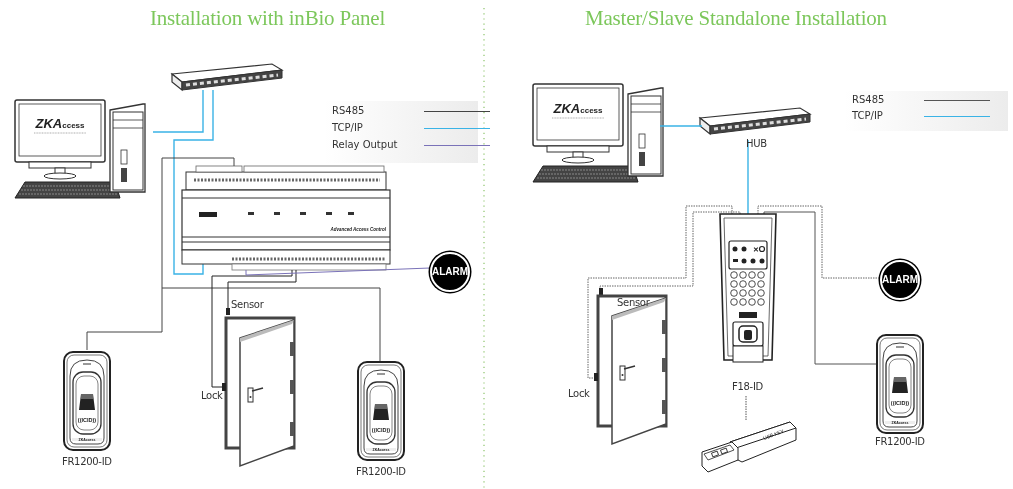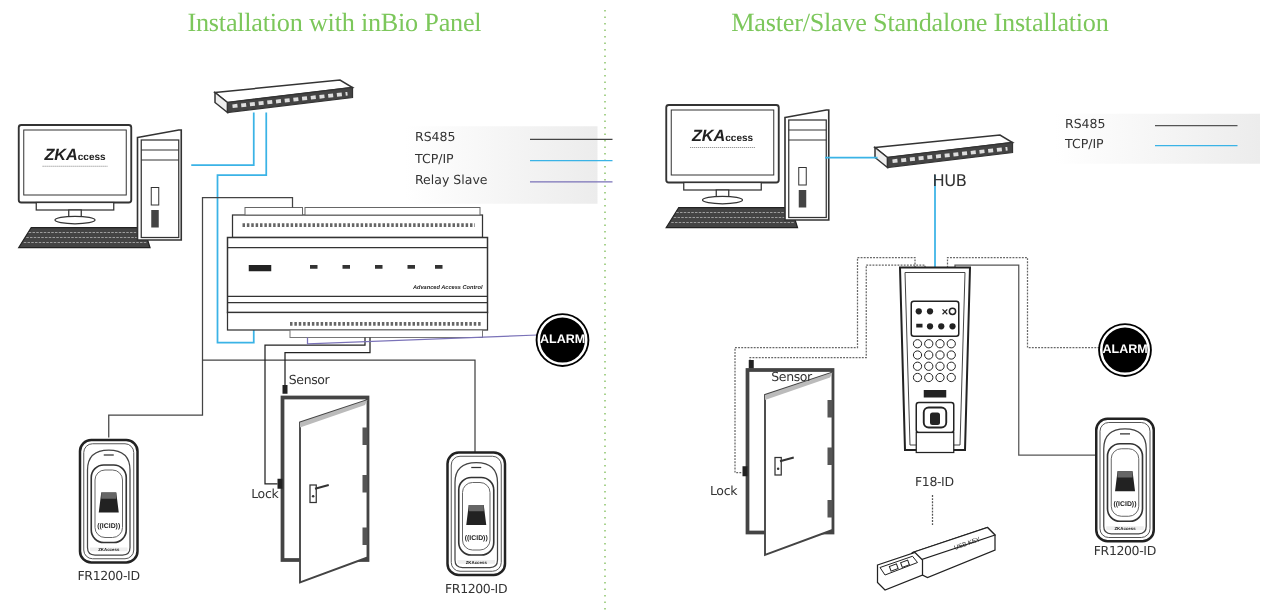--- a/index.html
+++ b/index.html
@@ -213,32 +213,32 @@
 </svg>
 
 <div class="alarm" style="left:430px; top:252px;">ALARM</div>
 <div class="alarm" style="left:880px; top:260px;">ALARM</div>
 
 <div class="legend" style="left:324px; top:90px; width:154px; height:62px;">
   <div class="row" style="top:3px;">RS485</div>
   <div class="line" style="left:100px; width:66px; top:10px; border-top:1.5px solid #444;"></div>
   <div class="row" style="top:20px;">TCP/IP</div>
   <div class="line" style="left:100px; width:66px; top:27px; border-top:1.2px solid #3ab3e6;"></div>
-  <div class="row" style="top:37px;">Relay Slave</div>
+  <div class="row" style="top:37px;">Relay Output</div>
   <div class="line" style="left:100px; width:66px; top:44px; border-top:1.2px solid #7a72b8;"></div>
 </div>
 <div class="legend" style="left:844px; top:80px; width:164px; height:40px;">
   <div class="row" style="top:2px;">RS485</div>
   <div class="line" style="left:80px; width:66px; top:9px; border-top:1.2px solid #555;"></div>
   <div class="row" style="top:18px;">TCP/IP</div>
   <div class="line" style="left:80px; width:66px; top:25px; border-top:1.2px solid #3ab3e6;"></div>
 </div>
 
 <div class="label" style="left:231px; top:299px;">Sensor</div>
 <div class="label" style="left:201px; top:390px;">Lock</div>
 <div class="label" style="left:62px; top:456px;">FR1200-ID</div>
 <div class="label" style="left:356px; top:466px;">FR1200-ID</div>
 
-<div class="label" style="left:746px; top:138px; font-size:13px;">HUB</div>
+<div class="label" style="left:746px; top:138px; font-size:10px;">HUB</div>
 <div class="label" style="left:617px; top:297px;">Sensor</div>
 <div class="label" style="left:568px; top:388px;">Lock</div>
 <div class="label" style="left:732px; top:381px;text-align:right;">F18-ID</div>
 <div class="label" style="left:875px; top:436px;">FR1200-ID</div>
 
 </body></html>

